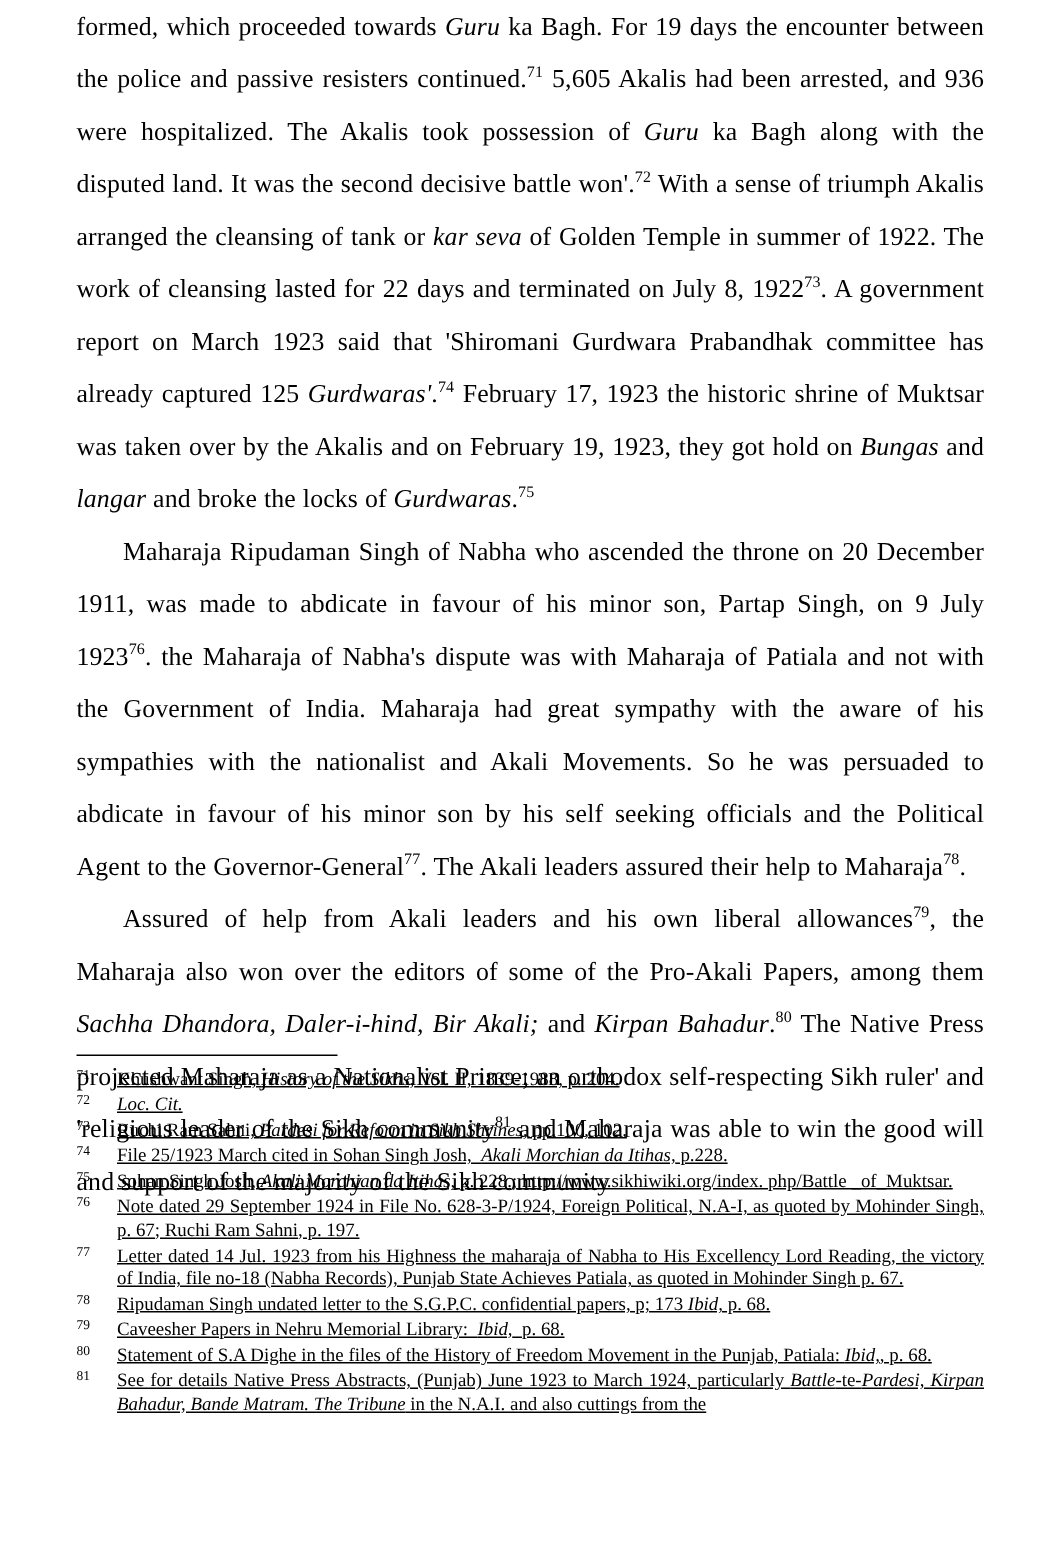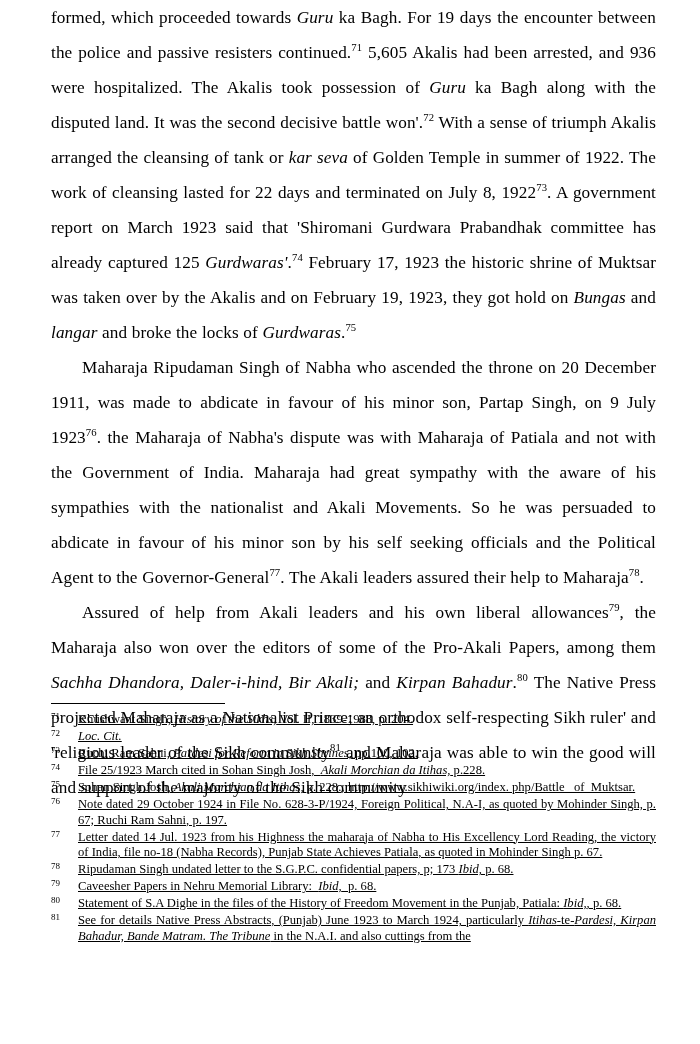--- a/index.html
+++ b/index.html
@@ -112,38 +112,38 @@
       <li class="fn">
         <span class="fn-num">74</span>
         <span class="fn-body">File 25/1923 March cited in Sohan Singh Josh, &nbsp;<i>Akali Morchian da Itihas,</i> p.228.</span>
       </li>
       <li class="fn">
         <span class="fn-num">75</span>
         <span class="fn-body">Sohan Singh Josh, <i>Akali Morchian da Itihas,</i> p. 228.; http://www.sikhiwiki.org/index. php/Battle _of_Muktsar.</span>
       </li>
       <li class="fn">
         <span class="fn-num">76</span>
-        <span class="fn-body">Note dated 29 October 1924 in File No. 628-3-P/1924, Foreign Political, N.A-I, as quoted by Mohinder Singh, p. 67; Ruchi Ram Sahni, p. 197.</span>
+        <span class="fn-body">Note dated 29 September 1924 in File No. 628-3-P/1924, Foreign Political, N.A-I, as quoted by Mohinder Singh, p. 67; Ruchi Ram Sahni, p. 197.</span>
       </li>
       <li class="fn">
         <span class="fn-num">77</span>
         <span class="fn-body">Letter dated 14 Jul. 1923 from his Highness the maharaja of Nabha to His Excellency Lord Reading, the victory of India, file no-18 (Nabha Records), Punjab State Achieves Patiala, as quoted in Mohinder Singh p. 67.</span>
       </li>
       <li class="fn">
         <span class="fn-num">78</span>
         <span class="fn-body">Ripudaman Singh undated letter to the S.G.P.C. confidential papers, p; 173 <i>Ibid,</i> p. 68.</span>
       </li>
       <li class="fn">
         <span class="fn-num">79</span>
         <span class="fn-body">Caveesher Papers in Nehru Memorial Library: &nbsp;<i>Ibid,</i> &nbsp;p. 68.</span>
       </li>
       <li class="fn">
         <span class="fn-num">80</span>
         <span class="fn-body">Statement of S.A Dighe in the files of the History of Freedom Movement in the Punjab, Patiala: <i>Ibid,</i>, p. 68.</span>
       </li>
       <li class="fn">
         <span class="fn-num">81</span>
-        <span class="fn-body">See for details Native Press Abstracts, (Punjab) June 1923 to March 1924, particularly <i>Itihas</i>-te-<i>Pardesi, Kirpan Bahadur, Bande Matram. The Tribune</i> in the N.A.I. and also cuttings from the</span>
+        <span class="fn-body">See for details Native Press Abstracts, (Punjab) June 1923 to March 1924, particularly <i>Battle</i>-te-<i>Pardesi, Kirpan Bahadur, Bande Matram. The Tribune</i> in the N.A.I. and also cuttings from the</span>
       </li>
     </ul>
   </div>
 
 </div>
 
 </body></html>

